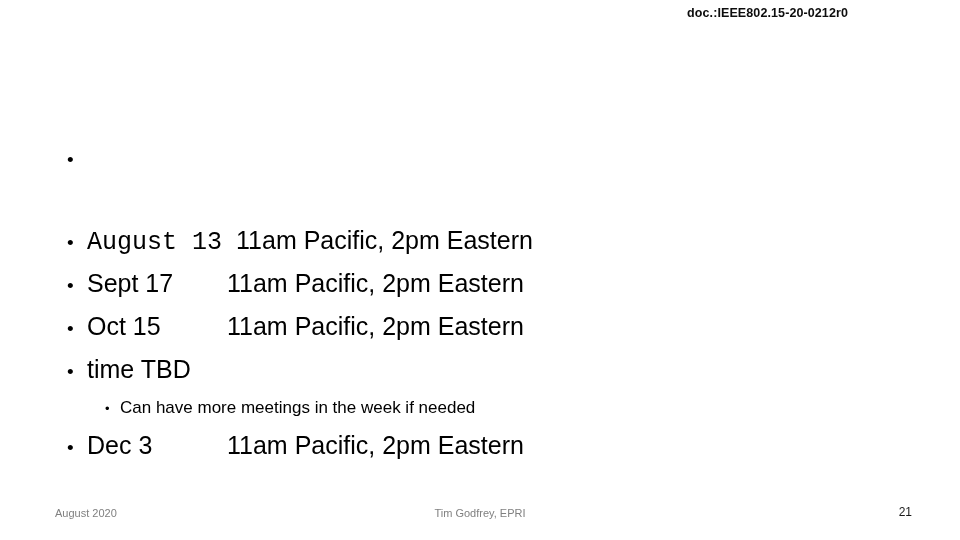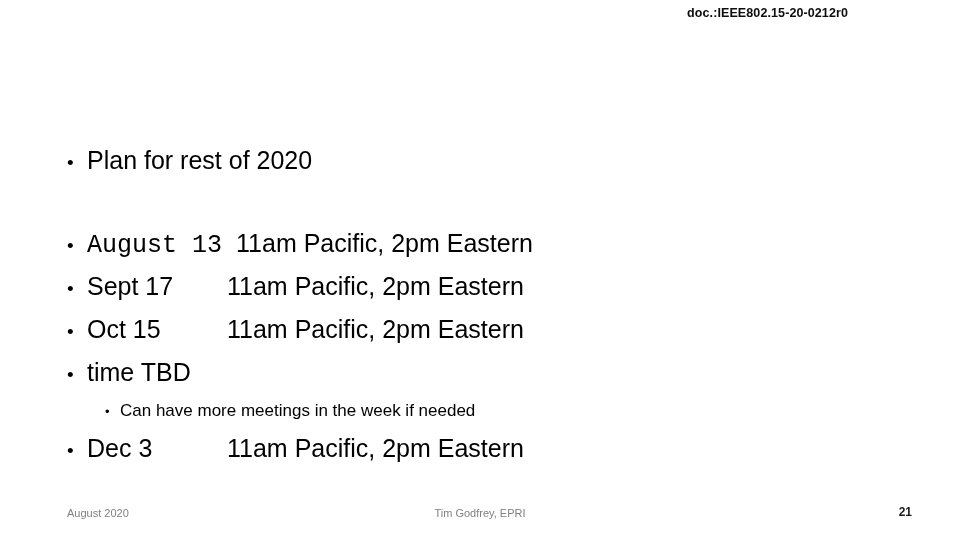--- a/index.html
+++ b/index.html
@@ -103,59 +103,58 @@
     display: inline-block;
   }
 
   .spacer-line {
     height: 40px;
   }
 
   
   .footer-left {
     position: absolute;
-    left: 67px;
+    left: 55px;
     top: 507px;
     font-size: 11px;
     color: #808080;
     white-space: nowrap;
   }
   .footer-center {
     position: absolute;
     left: 0;
     right: 0;
     top: 507px;
     text-align: center;
     font-size: 11px;
     color: #808080;
     white-space: nowrap;
   }
   .footer-page {
     position: absolute;
     right: 48px;
     top: 505px;
     font-size: 12px;
-    font-weight: 700;
+    font-weight: 400;
     color: #1a1a1a;
     white-space: nowrap;
   }
 </style>
 </head>
 <body>
 
 <div id="slide">
 
   <div class="doc-header">doc.:IEEE802.15-20-0212r0</div>
 
 
   <div class="body-area">
 
     <div class="bullet-row lvl1">
       <span class="dot">•</span>
-      <span class="label">Plan for rest of 2020</span>
     </div>
 
     <div class="spacer-line"></div>
 
     <div class="bullet-row lvl1">
       <span class="dot">•</span>
       <span class="tabcol tight">August 13</span>
       <span class="timecol">11am Pacific, 2pm Eastern</span>
     </div>
 

